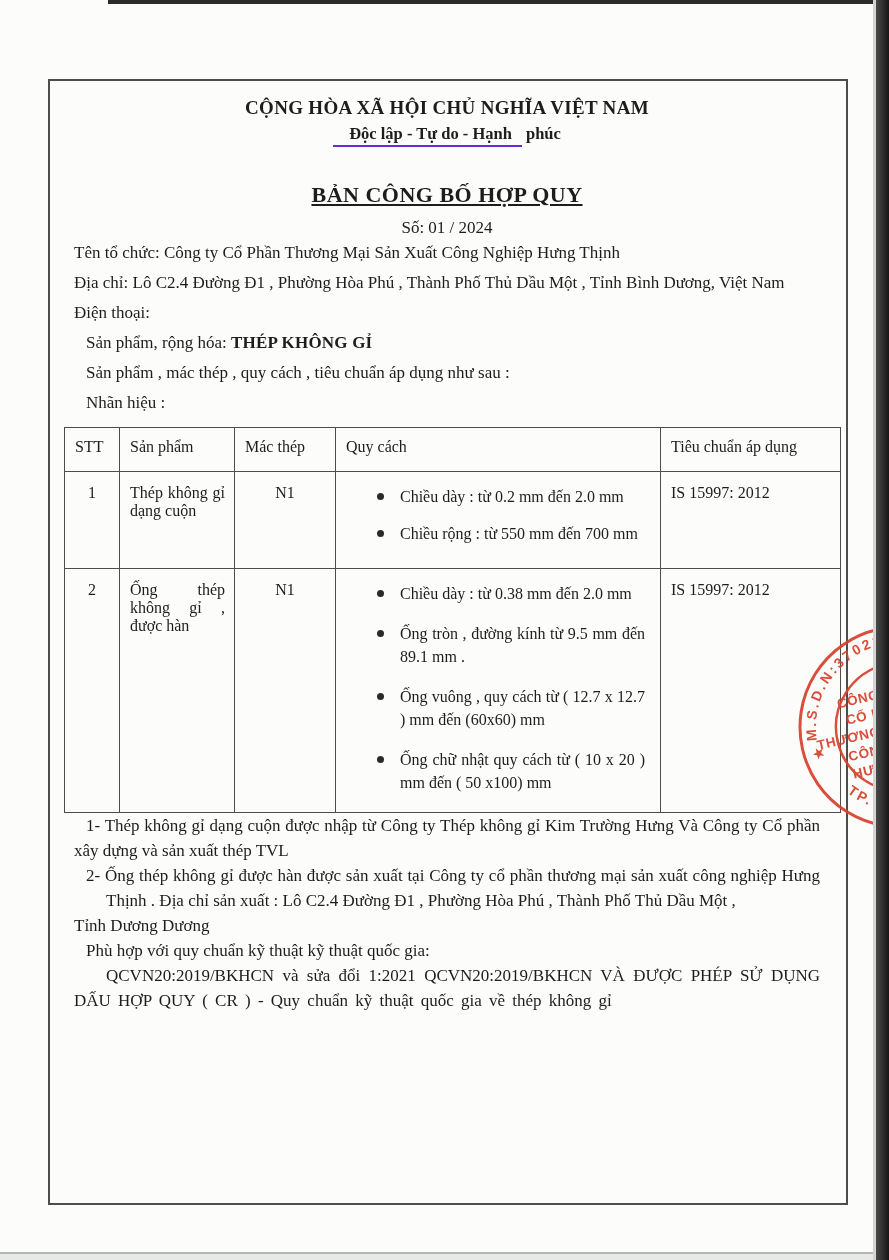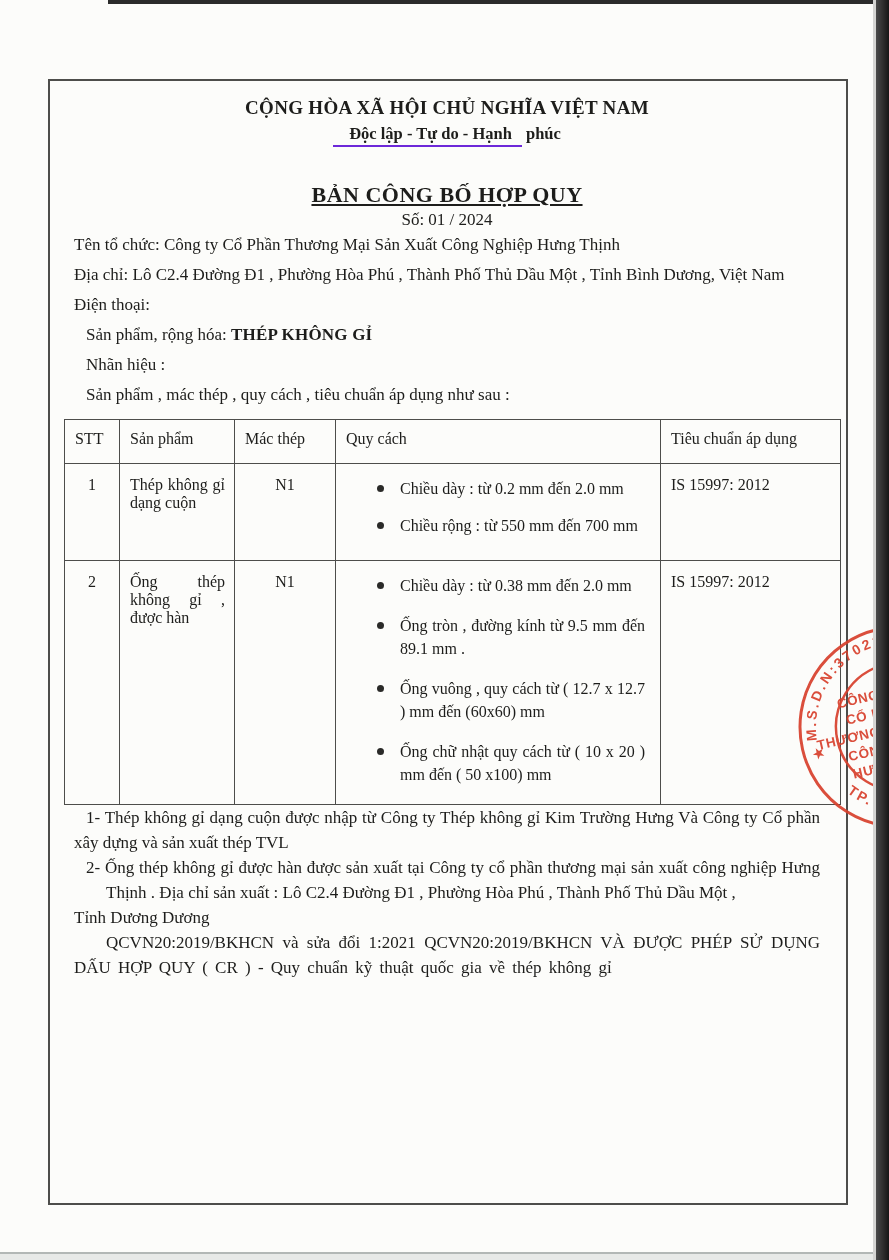--- a/index.html
+++ b/index.html
@@ -16,21 +16,21 @@
   .edge-bottom-fill { position:absolute; left:0; top:1254px; width:889px; height:6px; background:#e7e9e7; }
 
   
   .doc-border { position:absolute; left:48px; top:79px; width:800px; height:1126px;
                 border:2px solid #4d4d4b; box-sizing:border-box; padding:16px 26px 16px 24px; }
 
   .nat-title  { text-align:center; font-weight:bold; font-size:19px; letter-spacing:.3px; }
   .motto      { text-align:center; font-weight:bold; font-size:16.5px; margin-top:5px; }
   .motto-u    { border-bottom:2px solid #6d28d9; padding:0 10px 2px 16px;font-family:Liberation Serif, serif; }
   .doc-title  { text-align:center; font-weight:bold; font-size:22px; letter-spacing:.5px; margin:38px 0 0 0;text-decoration:underline; }
-  .doc-number { text-align:center; font-size:17px; margin-top:2px; }
+  .doc-number { text-align:center; font-size:17px; margin-top:10px; }
 
   p.info { margin:0; font-size:17px; line-height:30px; }
   .org    { margin-top:14px; }
   .phone  { margin-top:2px; }
   .product{ margin-top:4px; text-indent:12px; }
   .product b { font-size:17px; letter-spacing:.2px; }
   .brand  { text-indent:12px; }
   .intro  { margin-top:2px; text-indent:12px; }
 
   table.spec { border-collapse:collapse; table-layout:fixed; width:776px; margin:9px 0 0 -10px;
@@ -92,22 +92,22 @@
     <h1 class="doc-title">BẢN CÔNG BỐ HỢP QUY</h1>
     <div class="doc-number">Số: 01 / 2024</div>
 
     <p class="info org">Tên tổ chức: Công ty Cổ Phần Thương Mại Sản Xuất Công Nghiệp Hưng Thịnh</p>
     <p class="info addr">Địa chỉ: Lô C2.4 Đường Đ1 , Phường Hòa Phú , Thành Phố Thủ Dầu Một , Tỉnh Bình Dương, Việt Nam</p>
     <p class="info phone">Điện thoại:</p>
     <p class="info product">
       <span>Sản phẩm, rộng hóa:</span>
       <b>THÉP KHÔNG GỈ</b>
     </p>
+    <p class="info intro">Sản phẩm , mác thép , quy cách , tiêu chuẩn áp dụng như sau :</p>
     <p class="info brand">Nhãn hiệu :</p>
-    <p class="info intro">Sản phẩm , mác thép , quy cách , tiêu chuẩn áp dụng như sau :</p>
 
     <table class="spec">
       <thead>
         <tr>
           <th class="c-stt">STT</th>
           <th class="c-prod">Sản phẩm</th>
           <th class="c-grade">Mác thép</th>
           <th class="c-spec">Quy cách</th>
           <th class="c-std">Tiêu chuẩn áp dụng</th>
         </tr>
@@ -138,20 +138,21 @@
             </ul>
           </td>
           <td class="c-std">IS 15997: 2012</td>
         </tr>
       </tbody>
     </table>
 
     <p class="note n1">1- Thép không gỉ dạng cuộn được nhập từ Công ty Thép không gỉ Kim Trường Hưng Và Công ty Cổ phần xây dựng và sản xuất thép TVL</p>
     <p class="note n2">2- Ống thép không gỉ được hàn được sản xuất tại Công ty cổ phần thương mại sản xuất công nghiệp Hưng Thịnh . Địa chỉ sản xuất : Lô C2.4 Đường Đ1 , Phường Hòa Phú , Thành Phố Thủ Dầu Một ,</p>
     <p class="note province">Tỉnh Dương Dương</p>
+    <p class="note conf">Phù hợp với quy chuẩn kỹ thuật kỹ thuật quốc gia:</p>
     <p class="note reg">QCVN20:2019/BKHCN và sửa đổi 1:2021 QCVN20:2019/BKHCN VÀ ĐƯỢC PHÉP SỬ DỤNG DẤU HỢP QUY ( CR ) -  Quy chuẩn kỹ thuật quốc gia về thép không gỉ</p>
   </div>
 
   <svg class="stamp" viewBox="-120 -120 240 240" xmlns="http://www.w3.org/2000/svg">
     <defs>
       <path id="arcTop" d="M -84 0 A 84 84 0 0 1 84 0" fill="none"></path>
       <path id="arcBottom" d="M -76 36 A 84 84 0 0 0 76 36" fill="none"></path>
     </defs>
     <circle cx="0" cy="0" r="100" fill="none" stroke="#d8402c" stroke-width="3"></circle>
     <circle cx="0" cy="0" r="64" fill="none" stroke="#d8402c" stroke-width="2.5"></circle>

